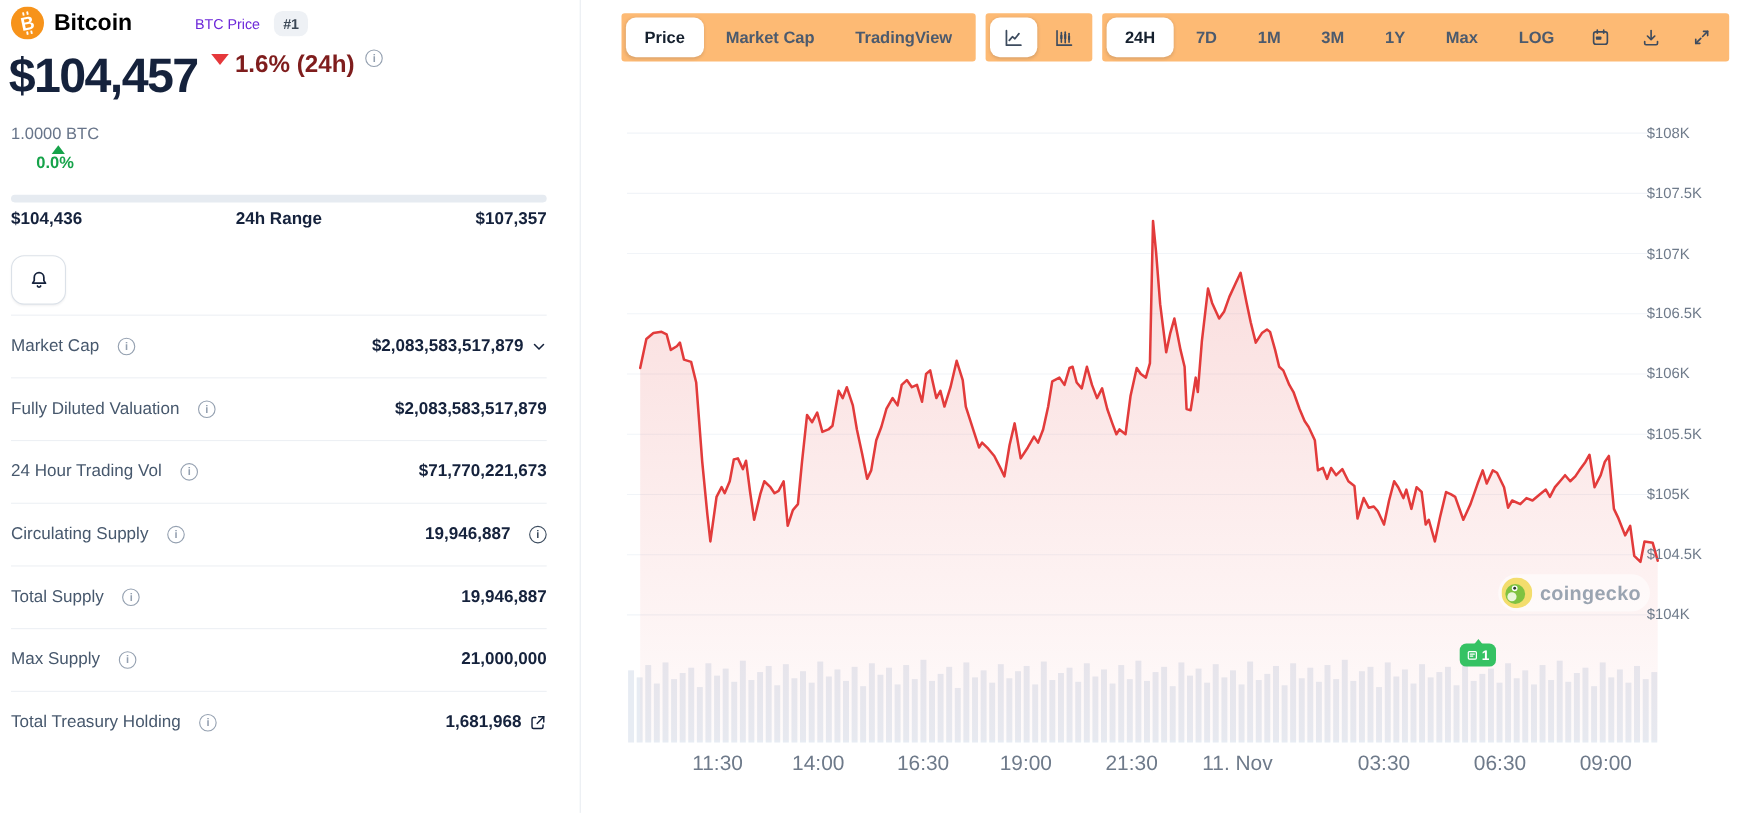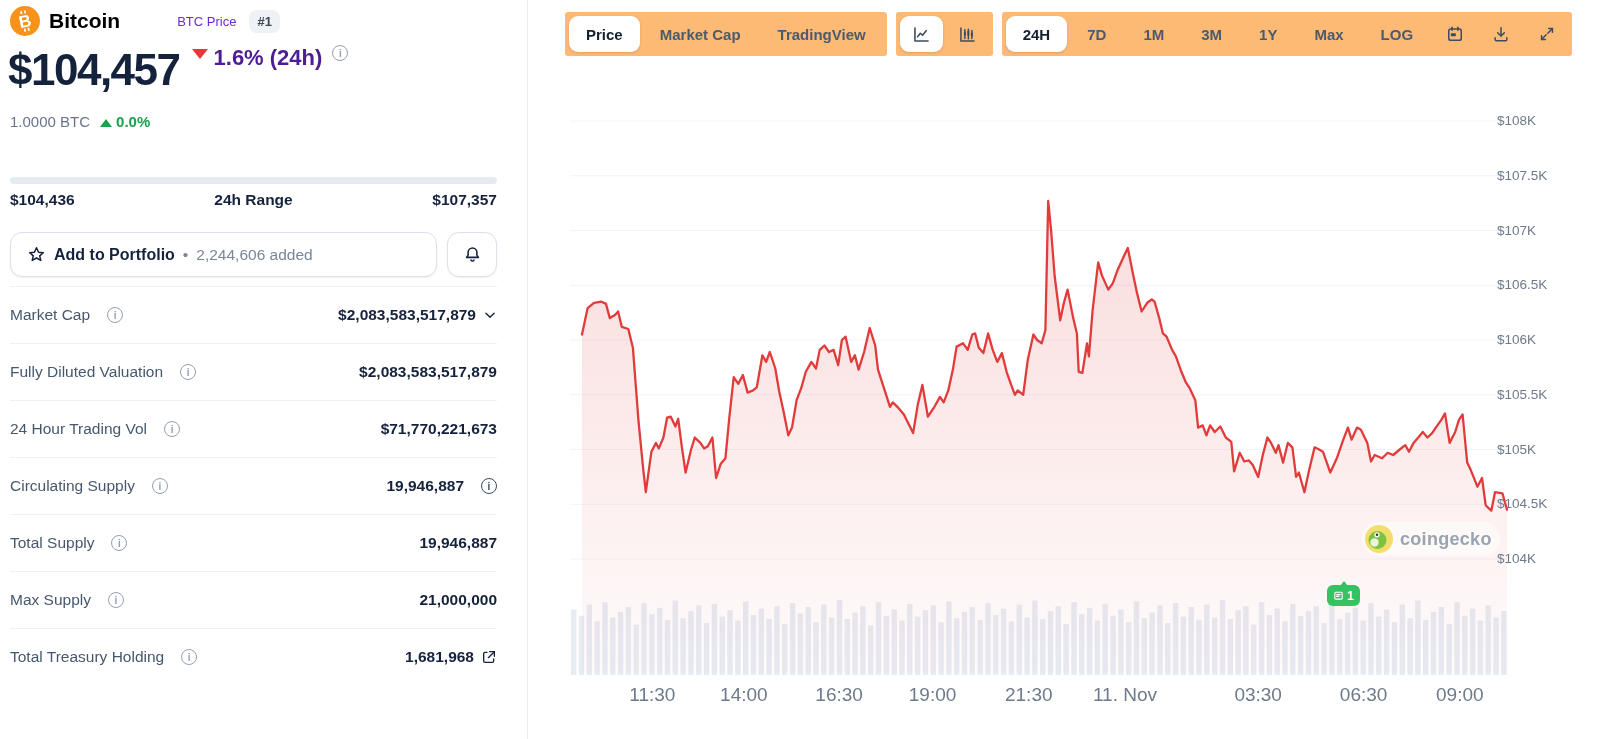--- a/index.html
+++ b/index.html
@@ -13,26 +13,26 @@
   .coin-header { position:absolute; left:10px; top:6px; display:flex; align-items:center; gap:9px; }
   .btc-logo { width:30px; height:30px; flex:0 0 auto; }
   .coin-name { font-size:21px; font-weight:700; color:#000000; }
   .coin-sub  { font-size:13px; color:#6d28d9;margin-left:48px; }
   .rank-badge { background:#eef1f5; color:#3c4856; font-weight:700; font-size:13px; padding:4px 8px; border-radius:8px; margin-left:4px; }
 
   .price-row { position:absolute; left:8px; top:45px; display:flex; align-items:flex-start; }
   .price-big { font-size:44px; font-weight:700; letter-spacing:-1.5px; color:#15223c; }
   .tri-down { width:0; height:0; border-left:8px solid transparent; border-right:8px solid transparent; border-top:10px solid #e5383b; margin:4px 6px 0 12px; }
   .tri-up-sm { width:0; height:0; border-left:6px solid transparent; border-right:6px solid transparent; border-bottom:8px solid #16a34a; margin:2px 4px 0 10px; }
-  .price-change { font-size:22px; font-weight:700; color:#4c1d95; }
+  .price-change { font-size:22px; font-weight:700; color:#7f1d1d; }
   .info-circle { display:inline-flex; align-items:center; justify-content:center; width:16px; height:16px; border:1.5px solid #94a0b0; border-radius:50%; color:#94a0b0; font-size:10px; font-weight:700; margin-left:10px; flex:0 0 auto; }
   .info-circle::after { content:"i"; }
   .info-circle.dark { border-color:#3c4c5f; color:#3c4c5f; }
 
-  .sub-price-row { position:absolute; left:10px; top:113px; display:flex; align-items:center; }
+  .sub-price-row { position:absolute; left:10px; top:113px; display:flex; align-items:center;flex-direction:column; }
   .btc-equiv { font-size:15px; color:#68758a; }
   .btc-change { font-size:15px; font-weight:700; color:#16a34a; }
 
   .range-slider { position:absolute; left:10px; top:177px; width:487px; height:7px; background:#e6ebf1; border-radius:4px; }
   .range-row { position:absolute; left:10px; top:191px; width:487px; display:flex; justify-content:space-between; align-items:center; font-size:15.5px; font-weight:700; color:#15223c; }
 
   .actions-row { position:absolute; left:10px; top:232px; width:487px; display:flex; justify-content:space-between; }
   .portfolio-btn { width:427px; height:45px; background:#fff; border:1px solid #dbe1e8; border-radius:12px; box-shadow:0 1px 2px rgba(16,24,40,.06); display:flex; align-items:center; gap:8px; padding:0 16px; cursor:pointer; }
   .portfolio-label { font-size:16px; font-weight:700; color:#15223c; }
   .portfolio-added { font-size:15.5px; color:#79869a; }
@@ -102,28 +102,20 @@
     </div>
 
     <div class="range-slider"></div>
     <div class="range-row">
       <span>$104,436</span>
       <span>24h Range</span>
       <span>$107,357</span>
     </div>
 
     <div class="actions-row">
-      <button class="portfolio-btn">
-        <svg width="19" height="19" viewBox="0 0 24 24" fill="none" stroke="#15223c" stroke-width="1.9" stroke-linejoin="round">
-          <polygon points="12 3.5 14.6 9.1 20.6 9.7 16.1 13.7 17.4 19.5 12 16.4 6.6 19.5 7.9 13.7 3.4 9.7 9.4 9.1"></polygon>
-        </svg>
-        <span class="portfolio-label">Add to Portfolio</span>
-        <span class="portfolio-added">•</span>
-        <span class="portfolio-added">2,244,606 added</span>
-      </button>
       <button class="bell-btn">
         <svg width="21" height="21" viewBox="0 0 24 24" fill="none" stroke="#15223c" stroke-width="1.8" stroke-linejoin="round" stroke-linecap="round">
           <path d="M12 4.5a5 5 0 0 0-5 5v3.2L5.3 15.3h13.4L17 12.7V9.5a5 5 0 0 0-5-5z"></path>
           <path d="M10.3 18.3a1.8 1.8 0 0 0 3.4 0"></path>
         </svg>
       </button>
     </div>
 
     <div class="stats">
 

